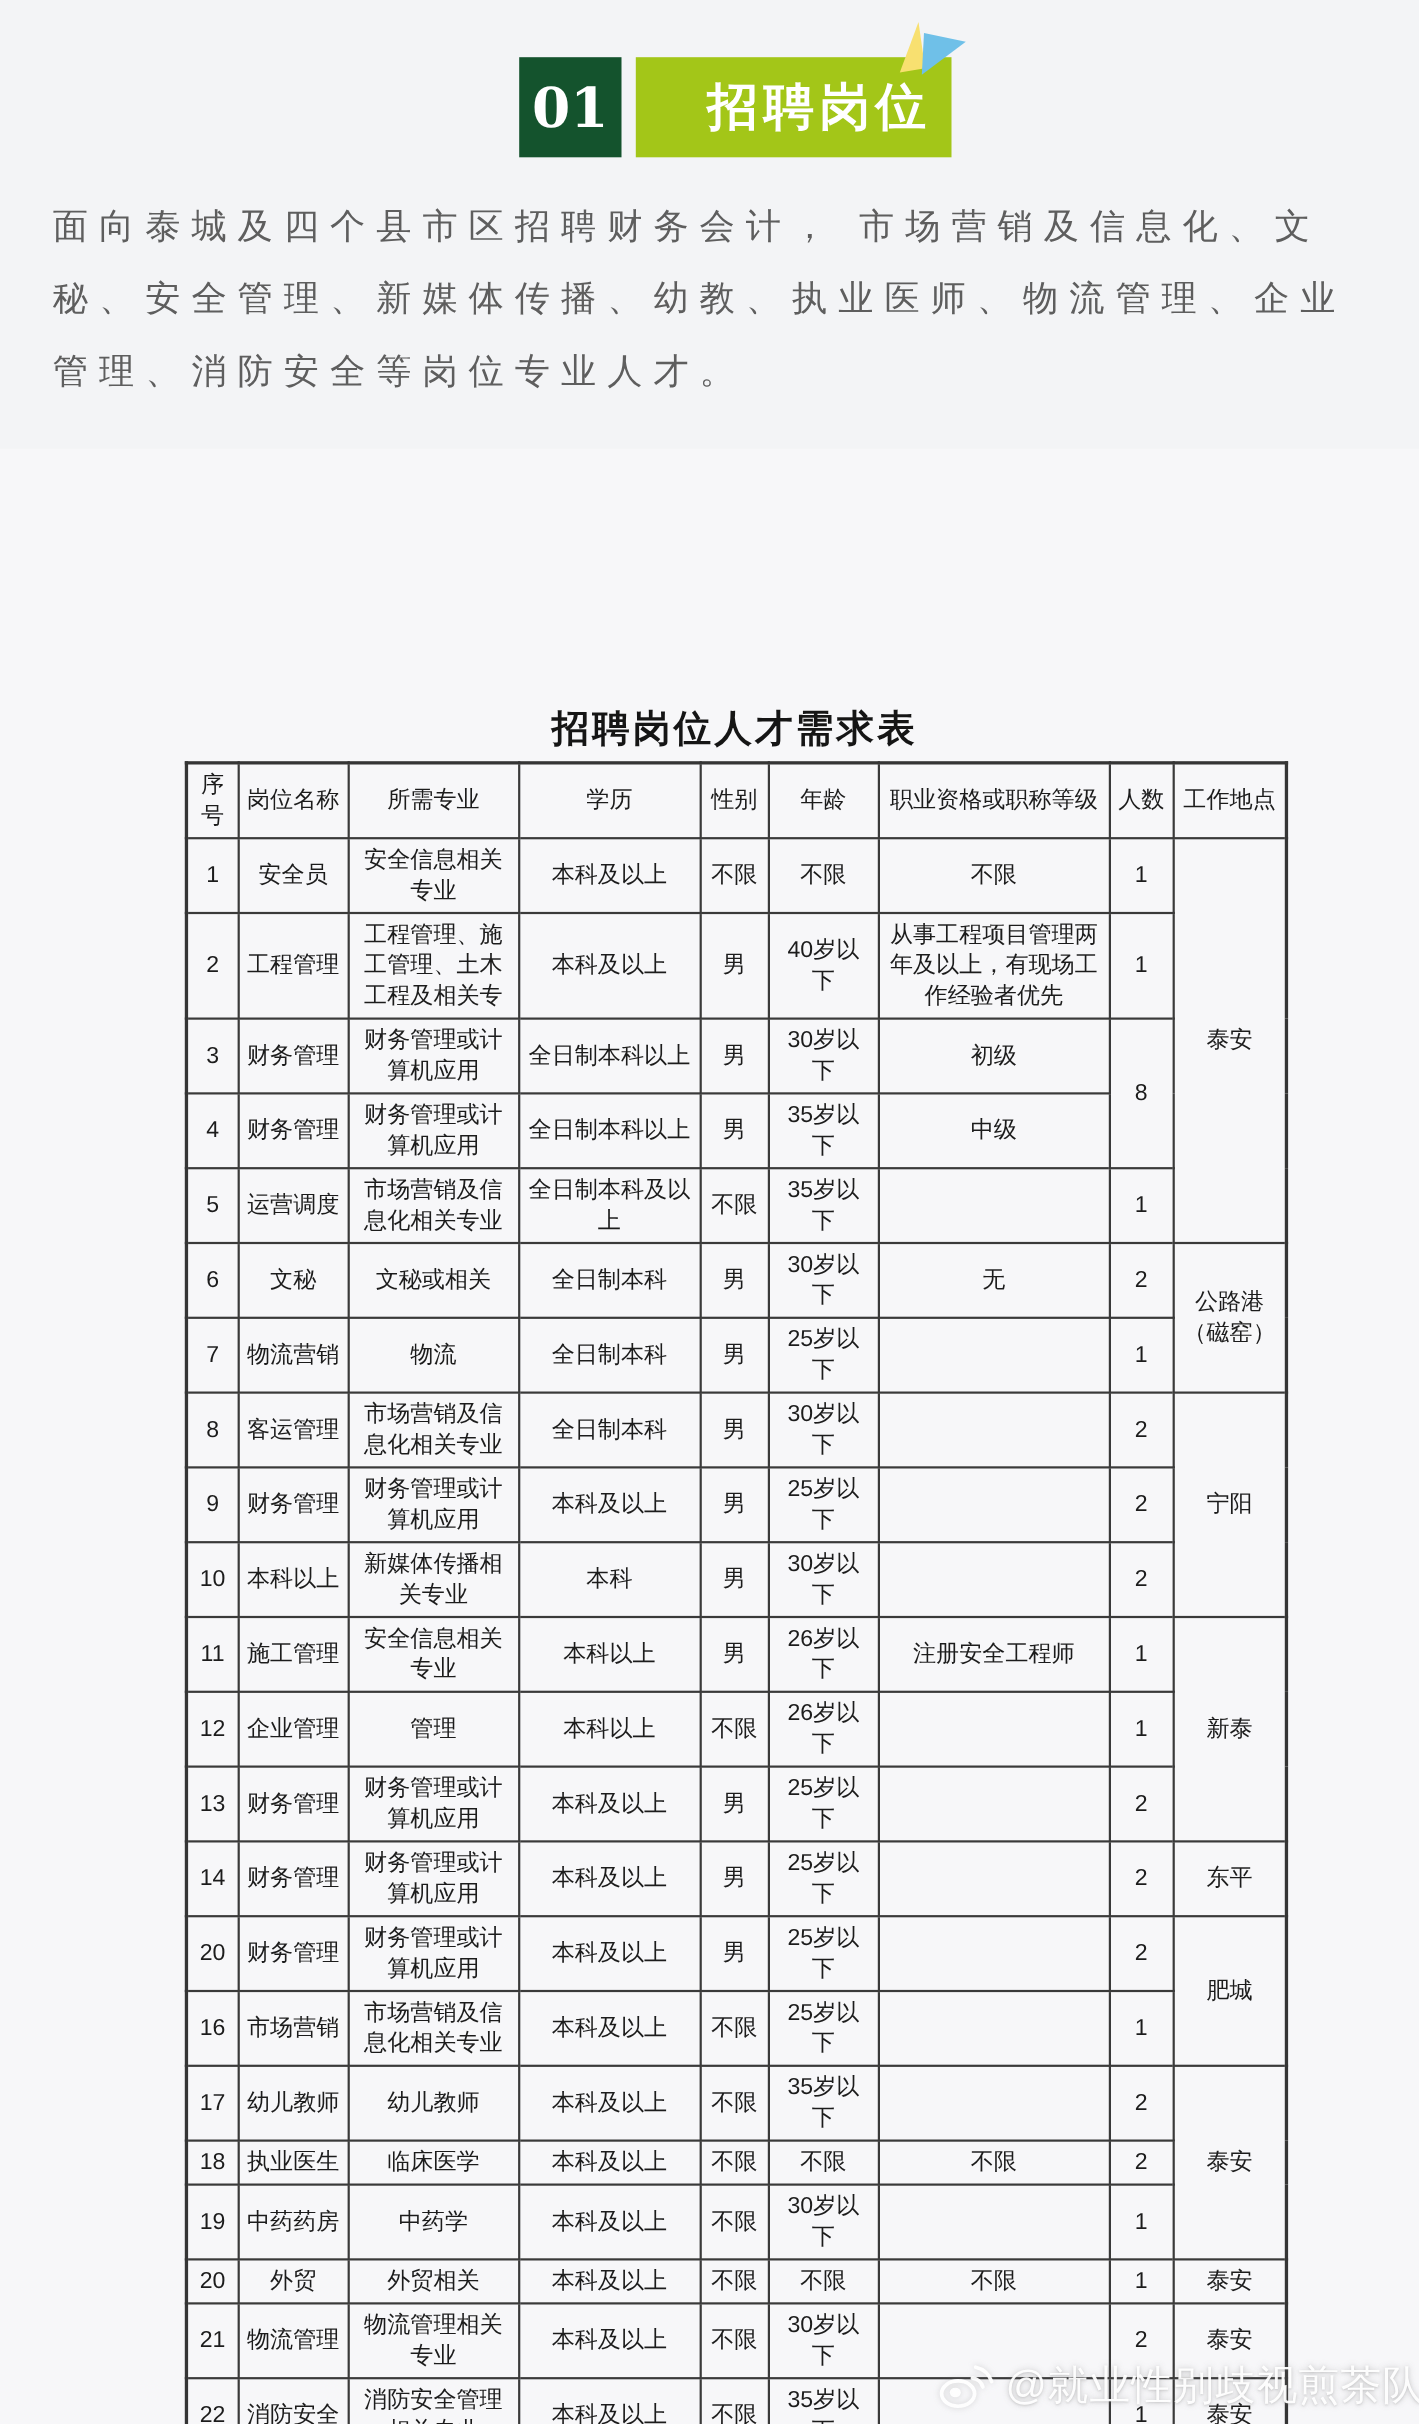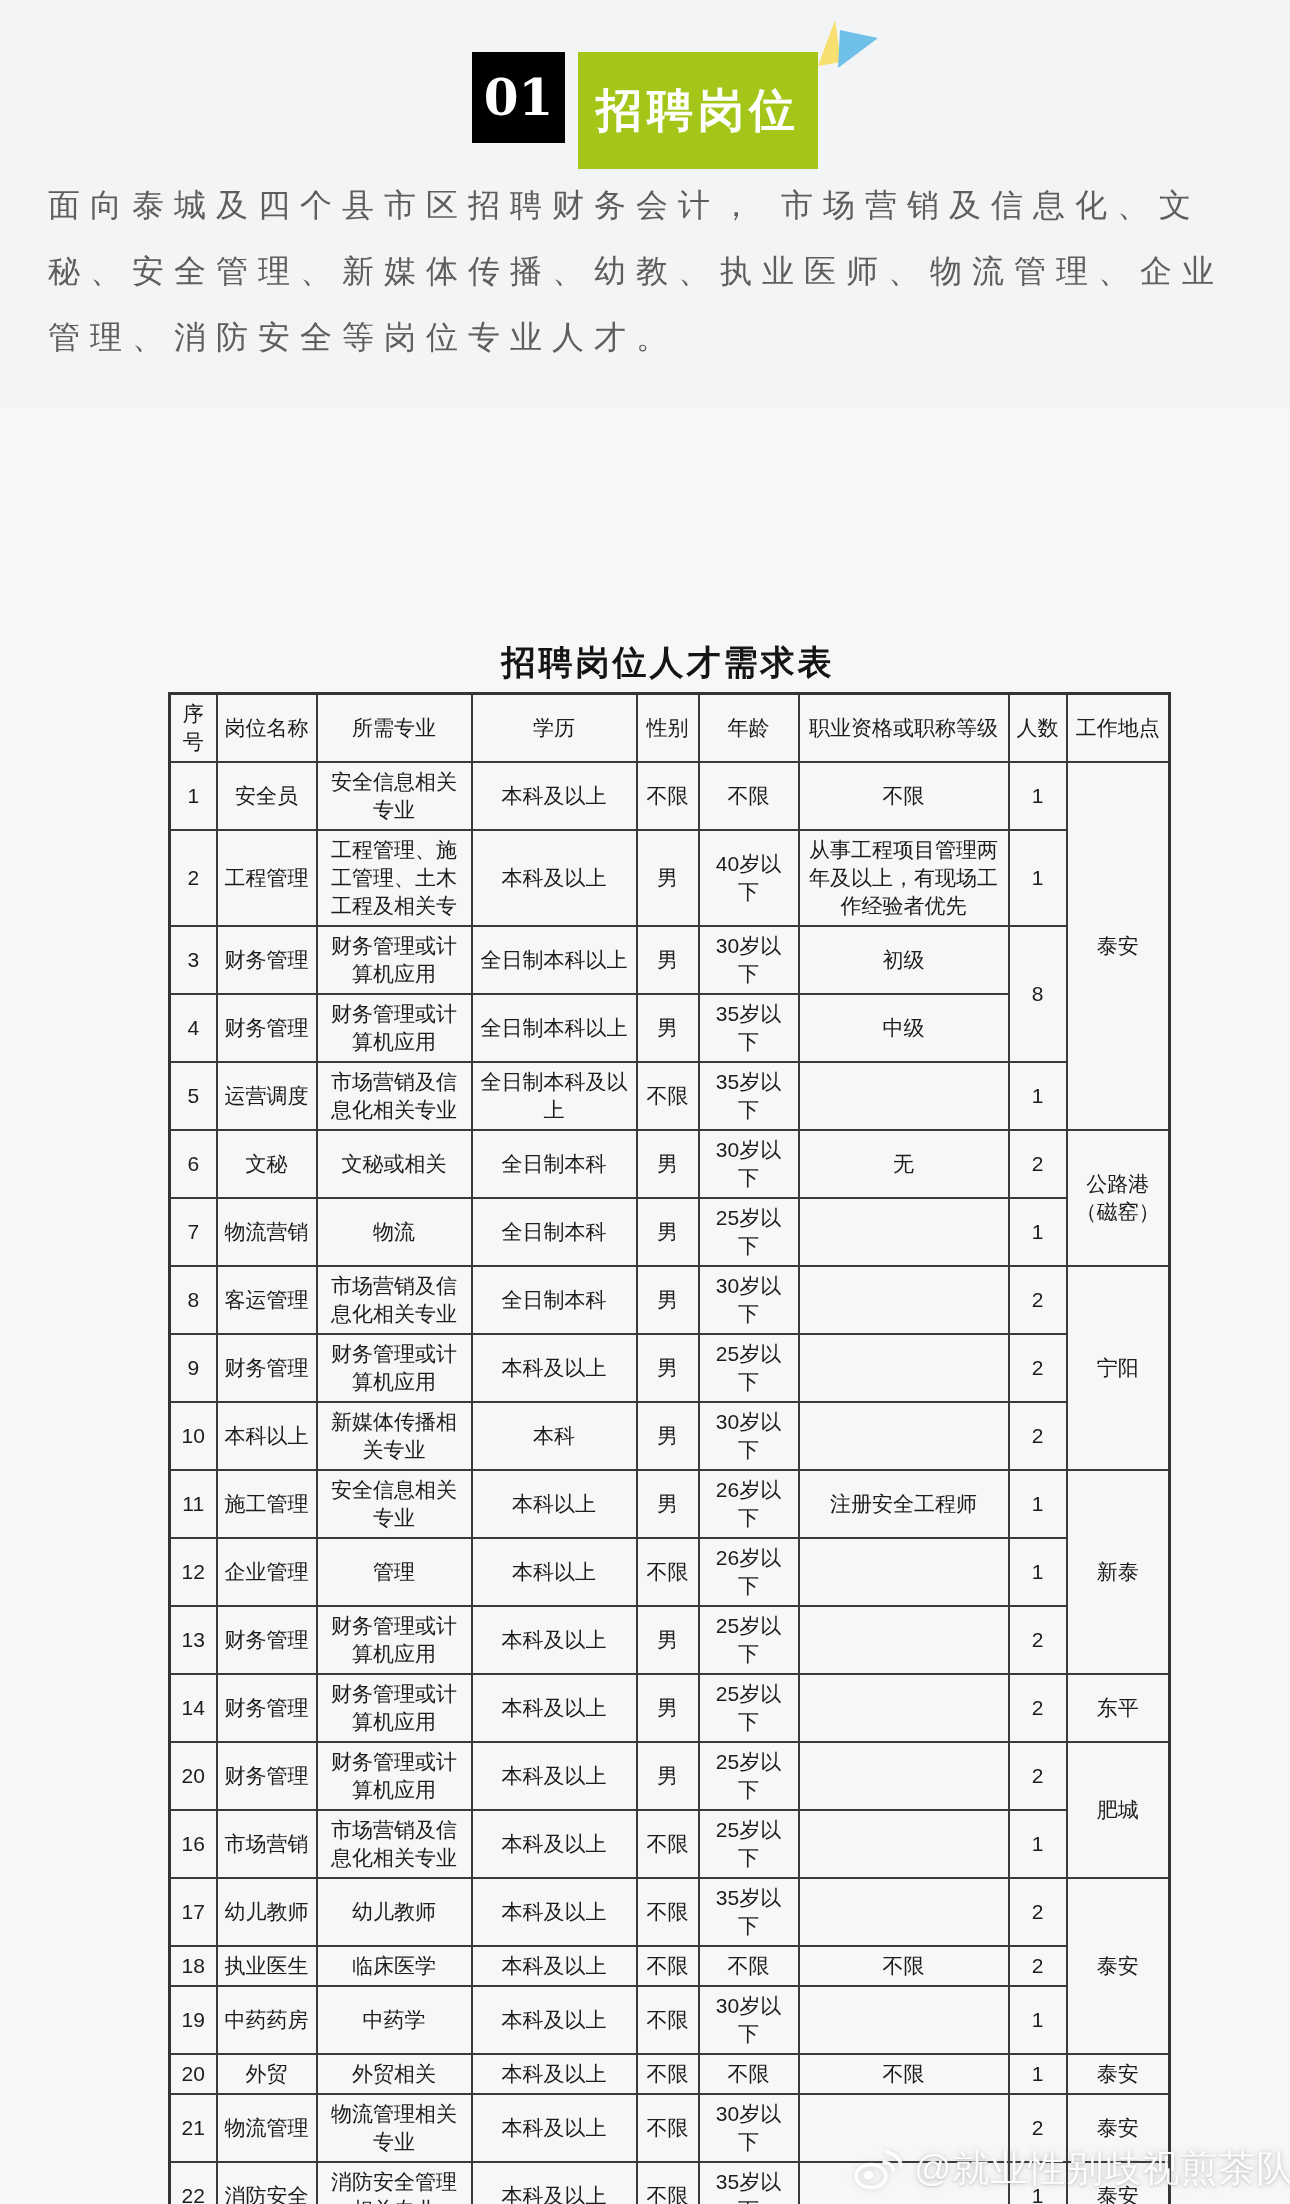--- a/index.html
+++ b/index.html
@@ -11,30 +11,30 @@
     color: #1c1c1c;
     overflow: hidden;
   }
   .scan-sheet {
     position: absolute; left: 0; top: 408px; width: 1290px; height: 1796px;
     background: #f7f7f9;
   }
   
   .badge-number {
     position: absolute; left: 472px; top: 52px; width: 93px; height: 91px;
-    background: #000000;
+    background: #14532d;
     display: flex; align-items: center; justify-content: center;
     font-family: "DejaVu Serif", serif;
     font-size: 50px; font-weight: bold; color: #ffffff;
   }
   .badge-title {
-    position: absolute; left: 578px; top: 52px; width: 240px; height: 117px;
+    position: absolute; left: 578px; top: 52px; width: 240px; height: 91px;
     background: #a3c618;
     display: flex; align-items: center; justify-content: center;
-    font-size: 46px; font-weight: bold; color: #ffffff; letter-spacing: 5px;
+    font-size: 46px; font-weight: bold; color: #ffffff; letter-spacing: 5px; padding-left: 47px;
   }
   .spark { position: absolute; left: 802px; top: 14px; width: 80px; height: 62px; }
   
   .intro {
     position: absolute; left: 48px; top: 172px; width: 1190px;
     font-size: 32px; line-height: 66px; letter-spacing: 10px;
     color: #5e5e5e; text-align: left;
   }
   
   .table-title {

